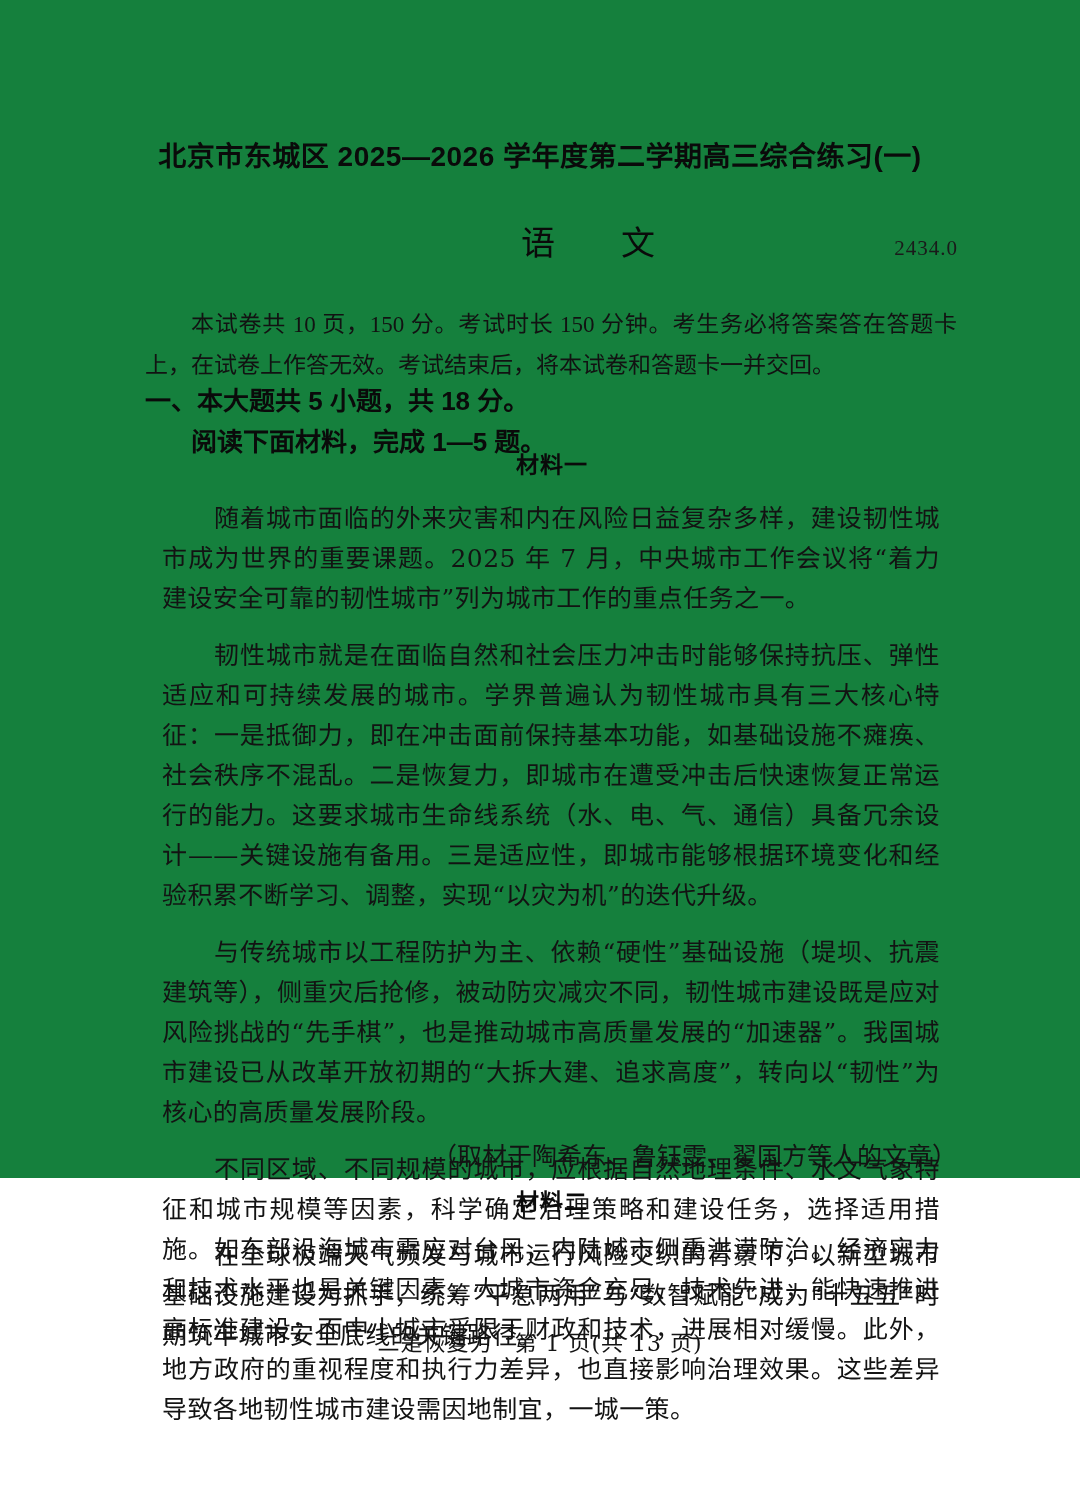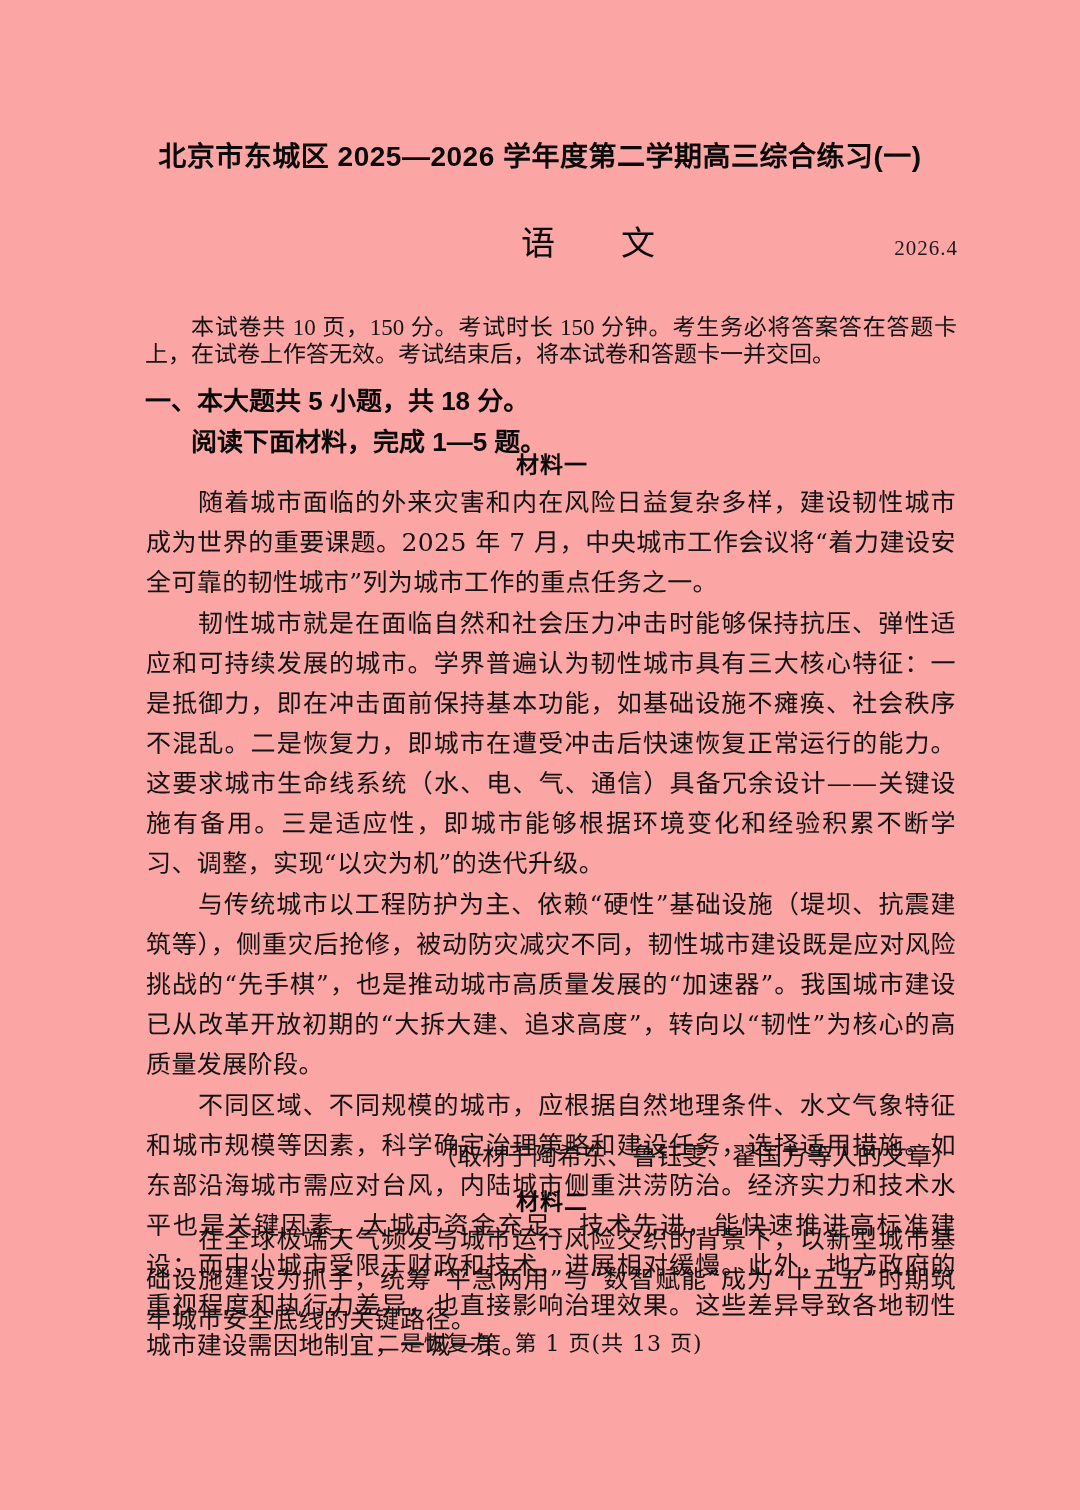--- a/index.html
+++ b/index.html
@@ -16,22 +16,22 @@
     font-family: "Liberation Serif", "DejaVu Serif", serif;
     color: #111111;
     -webkit-font-smoothing: none;
   }
 
   .page {
     position: absolute;
     left: 0;
     top: 0;
     width: 1080px;
-    height: 1510px;
-    background: #fca5a5;
+    height: 1178px;
+    background: #15803d;
   }
 
   
   .doc-title {
     position: absolute;
     left: 0;
     top: 134px;
     width: 1080px;
     text-align: center;
     font-family: "Liberation Sans", "DejaVu Sans", sans-serif;
@@ -73,24 +73,24 @@
   }
 
   
   .col {
     position: absolute;
     left: 145px;
     width: 812px;
   }
 
   .instructions {
-    top: 314px;
+    top: 304px;
     font-family: "Liberation Serif", "DejaVu Serif", serif;
     font-size: 23px;
-    line-height: 27px;
+    line-height: 41px;
     text-align: justify;
     text-justify: inter-character;
     text-indent: 46px;
     color: #121212;
   }
 
   .section-heading {
     top: 381px;
     font-family: "Liberation Sans", "DejaVu Sans", sans-serif;
     font-weight: bold;
@@ -122,21 +122,21 @@
   .body-text {
     font-family: "DejaVu Serif", "Liberation Serif", serif;
     font-size: 25px;
     line-height: 40px;
     text-align: justify;
     text-justify: inter-character;
     color: #131313;
     letter-spacing: 0.4px;
   }
   .body-text p {
-    margin: 1px;
+    margin: 17px;
     text-indent: 52px;
   }
 
   #material-one-body { top: 482px; }
   #material-two-body { top: 1219px; }
 
   .attribution {
     position: absolute;
     left: 145px;
     width: 812px;
@@ -163,21 +163,21 @@
 </style>
 </head>
 <body>
 
 <div class="page">
 
   <div class="doc-title">北京市东城区 2025—2026 学年度第二学期高三综合练习(一)</div>
 
   <div class="subject-row">
     <div class="subject-title">语　文</div>
-    <div class="doc-date">2026.4</div>
+    <div class="doc-date">2434.0</div>
   </div>
 
   <div class="col instructions">本试卷共 10 页，150 分。考试时长 150 分钟。考生务必将答案答在答题卡上，在试卷上作答无效。考试结束后，将本试卷和答题卡一并交回。</div>
 
   <div class="col section-heading">
     <span>一、本大题共 5 小题，共 18 分。</span>
     <span class="sub">阅读下面材料，完成 1—5 题。</span>
   </div>
 
   <div class="material-label" id="material-one-label">材料一</div>

